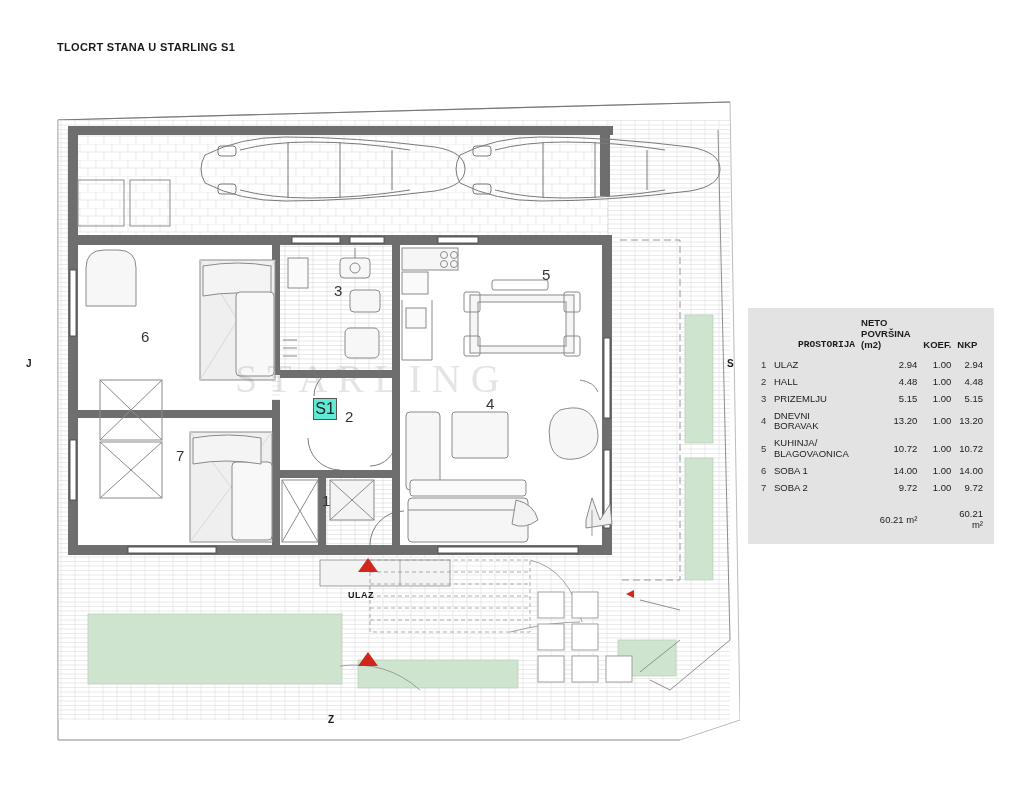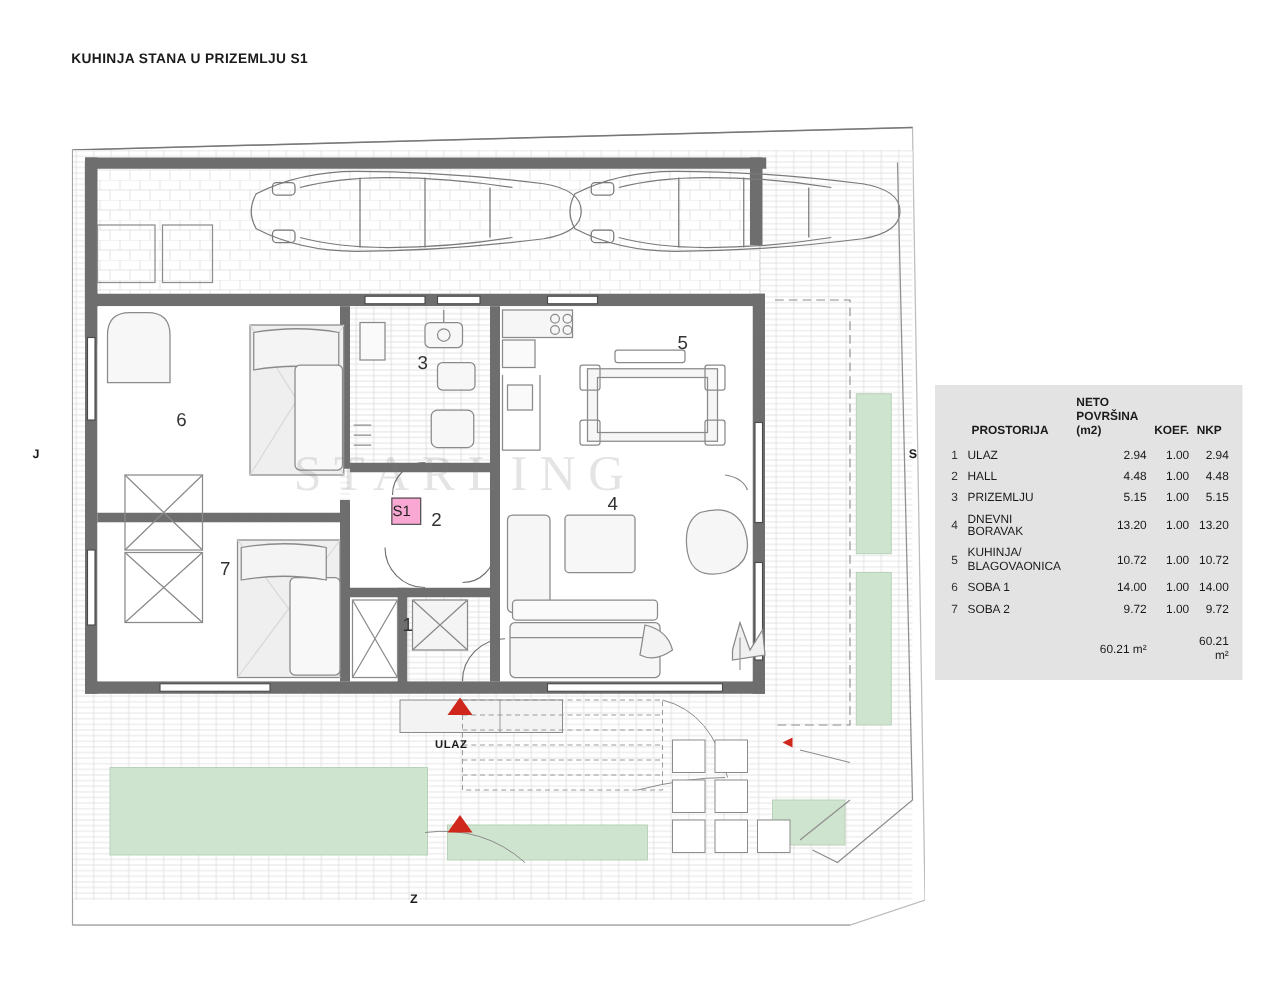--- a/index.html
+++ b/index.html
@@ -54,23 +54,24 @@
     color: #333;
     font-family: "Liberation Sans", sans-serif;
   }
   .s1-box {
     position: absolute;
     left: 313px;
     top: 398px;
     width: 22px;
     height: 20px;
     border: 1px solid #555;
-    font-size: 12px;
+    font-size: 16px;
+    text-align: center;
     line-height: 20px;
-    background: #f9a8d4;
+    background: #5eead4;
     color: #222;
   }
   .ulaz-label {
     position: absolute;
     left: 348px;
     top: 590px;
     font-size: 9px;
     font-weight: bold;
     letter-spacing: 0.5px;
     color: #1a1a1a;
@@ -100,21 +101,22 @@
   }
   table.areas th {
     font-weight: bold;
     text-align: left;
     vertical-align: bottom;
     padding: 0 3px 6px 3px;
     font-size: 9.5px;
     line-height: 1.15;
   }
   table.areas th.left {
-    text-align: center;
+    text-align: right;
+    font-family: Liberation Mono, monospace;
   }
   table.areas td {
     padding: 3px 3px;
     text-align: right;
     vertical-align: middle;
     line-height: 1.15;
   }
   table.areas td.idx {
     text-align: left;
     width: 10px;
@@ -126,21 +128,21 @@
     padding-left: 2px;
   }
   table.areas tr.total td {
     font-weight: normal;
     padding-top: 12px;
   }
 </style>
 </head>
 <body>
 
-<div class="page-title">KUHINJA STANA U PRIZEMLJU S1</div>
+<div class="page-title">TLOCRT STANA U STARLING S1</div>
 
 <div class="plan">
 <svg width="700" height="680" viewBox="0 0 700 680" xmlns="http://www.w3.org/2000/svg">
   <defs>
     <pattern id="hatch" width="14" height="9" patternUnits="userSpaceOnUse">
       <rect width="14" height="9" fill="#ffffff"></rect>
       <path d="M0 0 H14 M0 9 H14 M7 0 V9" stroke="#d8d8d8" stroke-width="0.6"></path>
       <path d="M0 4.5 H14" stroke="#d8d8d8" stroke-width="0.6"></path>
     </pattern>
     <pattern id="hatch2" width="16" height="16" patternUnits="userSpaceOnUse">

